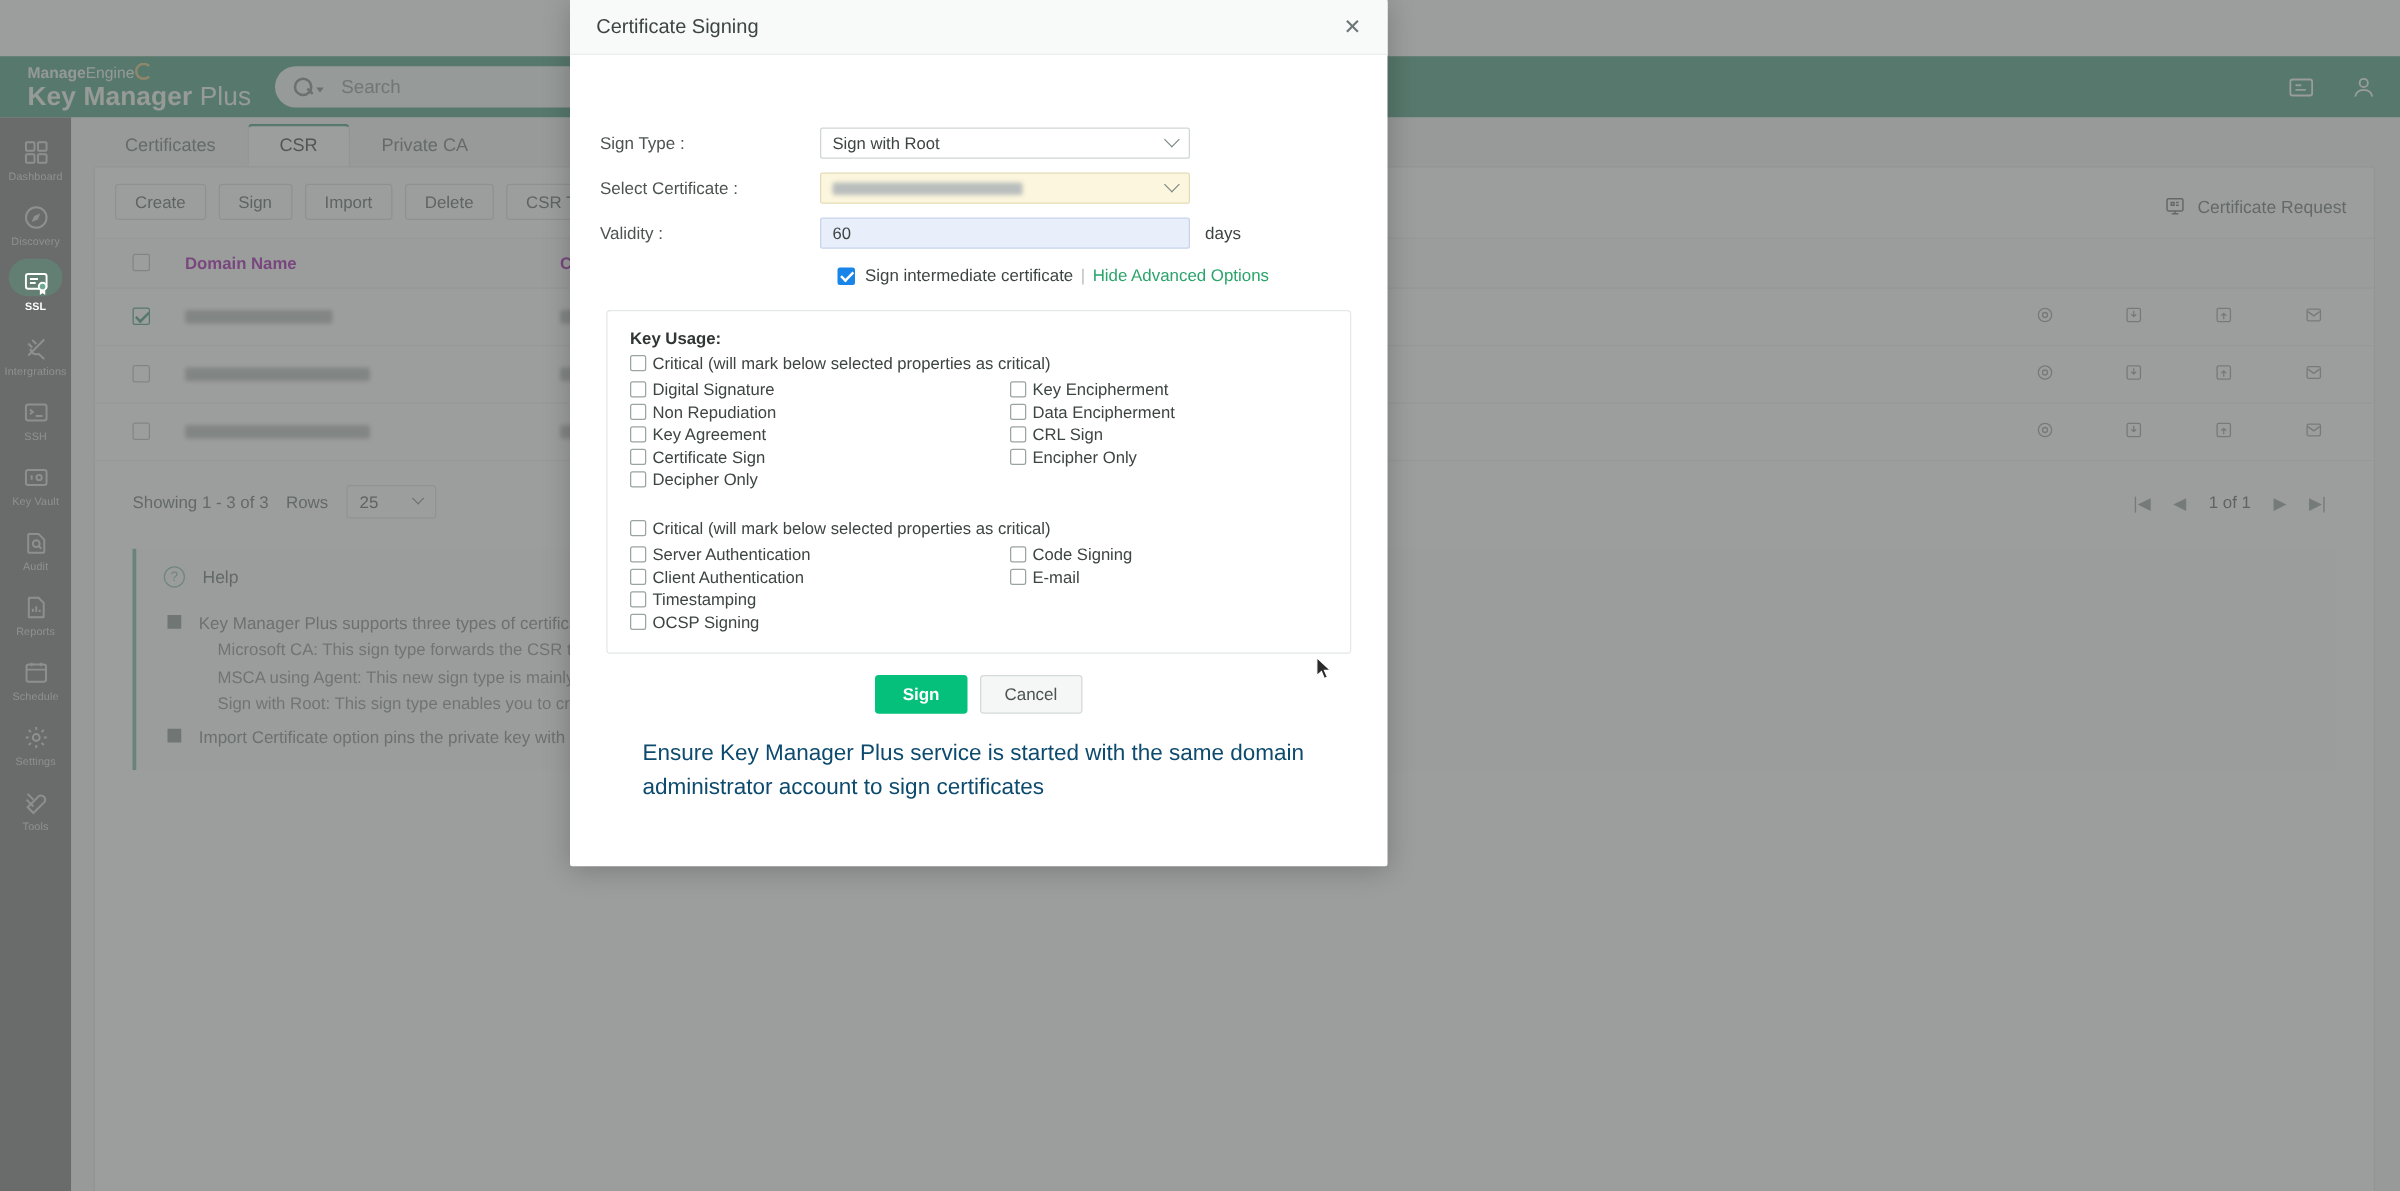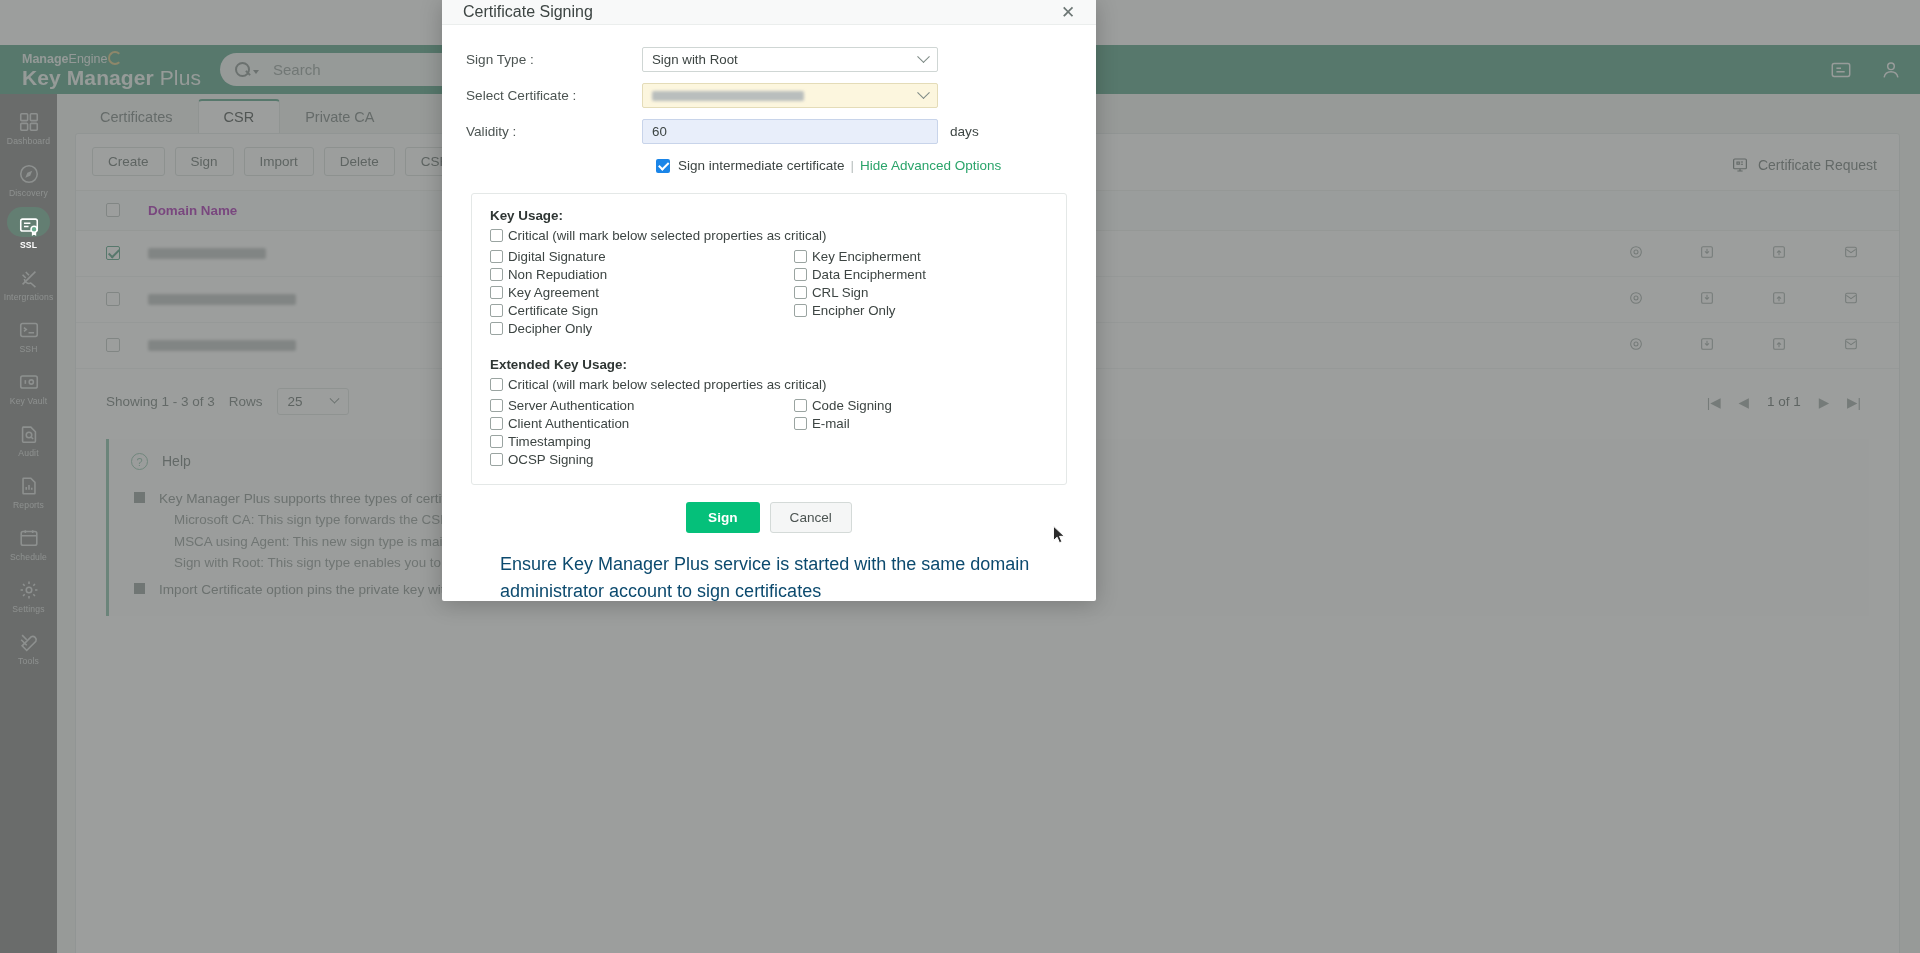--- a/index.html
+++ b/index.html
@@ -138,23 +138,23 @@
           color: #8bbfa8; font-size: 11px; display: flex; align-items: center; justify-content: center; flex: none; }
   .sq-ic { width: 11px; height: 11px; background: #8d9693; flex: none; margin-top: 4px; margin-left: 3px; }
   .help-text { color: #808a87; font-size: 13.6px; line-height: 1.55; }
   .help-sub { color: #8b9491; font-size: 13.4px; line-height: 1.6; padding-left: 65px; }
 
   
   .dimmer { position: absolute; inset: 0; background: rgba(95,98,97,.62); }
 
   
   .modal {
-    position: absolute; left: 442px; top: 0px; width: 654px; height: 601px;
+    position: absolute; left: 456px; top: 0px; width: 654px; height: 693px;
     background: #ffffff; box-shadow: 0 3px 22px rgba(0,0,0,.22); border-radius: 2px;
-    display: flex; flex-direction: column;
+    display: flex; flex-direction: column; gap: 36px;
   }
   .modal-head {
     height: 44px; background: #f8f9f9; border-bottom: 1px solid #ebeeed;
     display: flex; align-items: center; padding: 0 16px 0 21px;
   }
   .modal-title { font-size: 16px; color: #3d4543; flex: 1; }
   .close-btn { width: 24px; height: 24px; color: #6d7775; font-size: 17px;
     display:flex; align-items:center; justify-content:center; background:none; border:none; cursor:pointer; }
 
   .modal-body { padding: 22px 24px 0; flex: 1; }
@@ -552,21 +552,20 @@
               </div>
             <div class="cbrow">
                 <span class="cb"></span>
                 <span>Encipher Only</span>
               </div>
           </div>
         </div>
 
         <div class="spacer"></div>
 
-        <div class="usage-title">Extended Key Usage:</div>
         <div class="cbrow">
           <span class="cb"></span>
           <span>Critical (will mark below selected properties as critical)</span>
         </div>
         <div class="cols">
           <div class="col-l">
             <div class="cbrow">
                 <span class="cb"></span>
                 <span>Server Authentication</span>
               </div>

